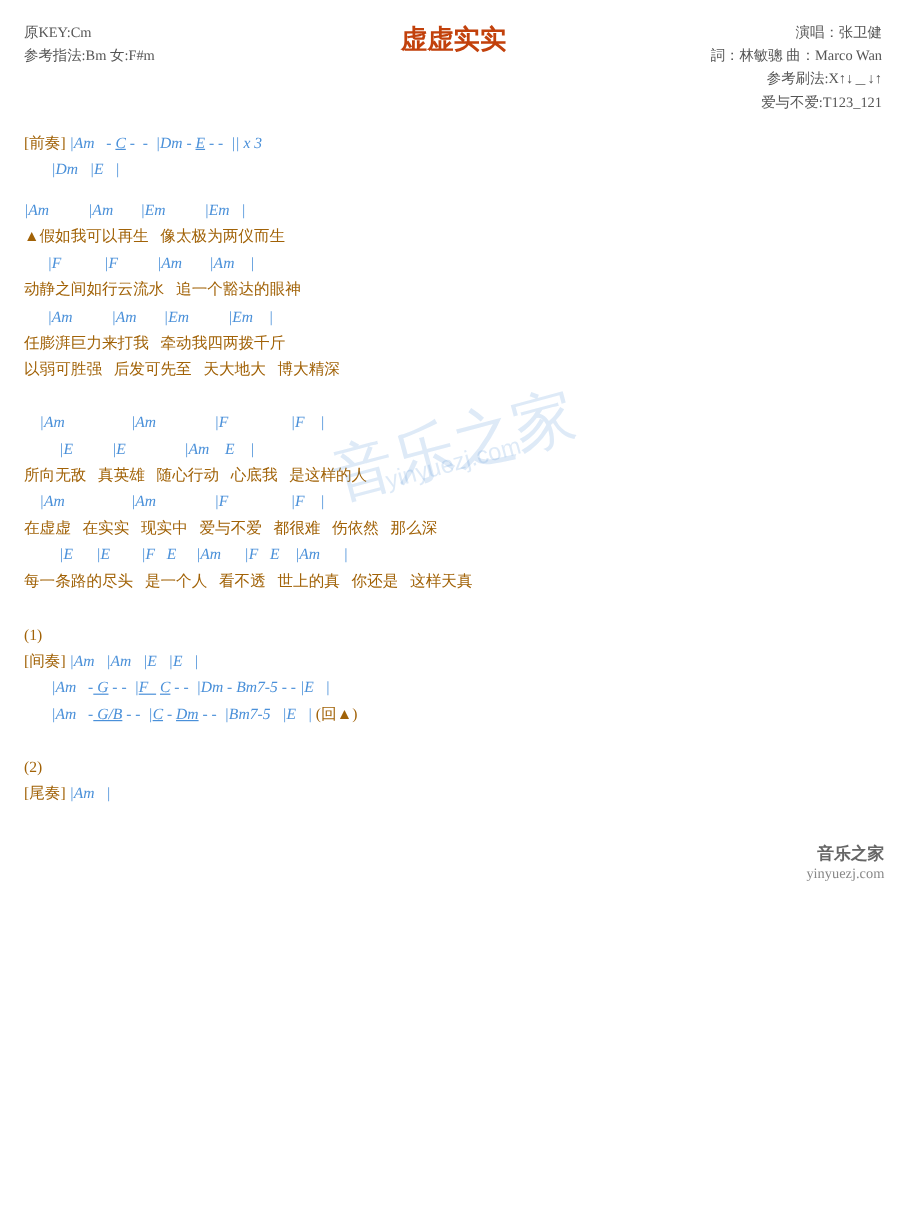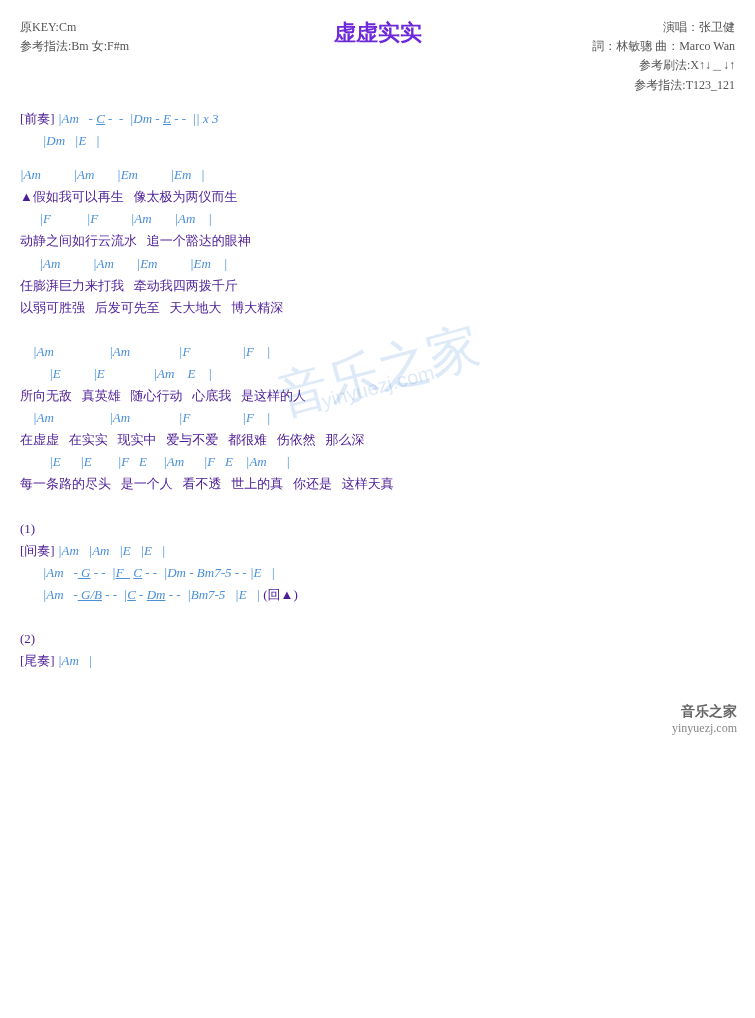--- a/index.html
+++ b/index.html
@@ -14,21 +14,21 @@
       overflow-x: hidden;
     }
     .page {
       padding: 18px 19px 60px 20px;
       position: relative;
     }
     .title {
       text-align: center;
       font-size: 22px;
       font-weight: bold;
-      color: #6d28d9;
+      color: #c2410c;
       margin-bottom: 4px;
     }
     .meta-left {
       position: absolute;
       top: 18px;
       left: 20px;
       font-size: 12px;
       color: #555;
       line-height: 1.6;
     }
@@ -87,39 +87,39 @@
     .content-block {
       margin-bottom: 12px;
     }
     pre {
       font-family: 'SimSun', '宋体', serif;
       font-size: 13px;
       line-height: 1.7;
       white-space: pre;
     }
     .blue { color: #4a90d9; font-style: italic; }
-    .dark { color: #4c1d95; }
+    .dark { color: #a16207; }
   </style>
 </head>
 <body>
 
 <div class="page">
 
   <div class="meta-left">
     <div>原KEY:Cm</div>
     <div>参考指法:Bm 女:F#m</div>
   </div>
 
   <div class="title">虚虚实实</div>
 
   <div class="meta-right">
     <div>演唱：张卫健</div>
     <div>詞：林敏骢  曲：Marco Wan</div>
     <div>参考刷法:X↑↓＿↓↑</div>
-    <div>参考指法:T123_121</div>
+    <div>爱与不爱:T123_121</div>
   </div>
 
   <div style="height:56px;"></div>
 
   <div class="content-block">
     <pre><span class="dark">[前奏] </span><span class="blue">|Am  </span><span class="blue"> -</span> <span class="blue underline" style="text-decoration:underline;">C</span><span class="blue"> -  -  |Dm - </span><span class="blue underline" style="text-decoration:underline;">E</span><span class="blue"> - -  || x 3</span></pre>
     <pre><span class="blue">       |Dm   |E   |</span></pre>
   </div>
 
   <div class="content-block">

